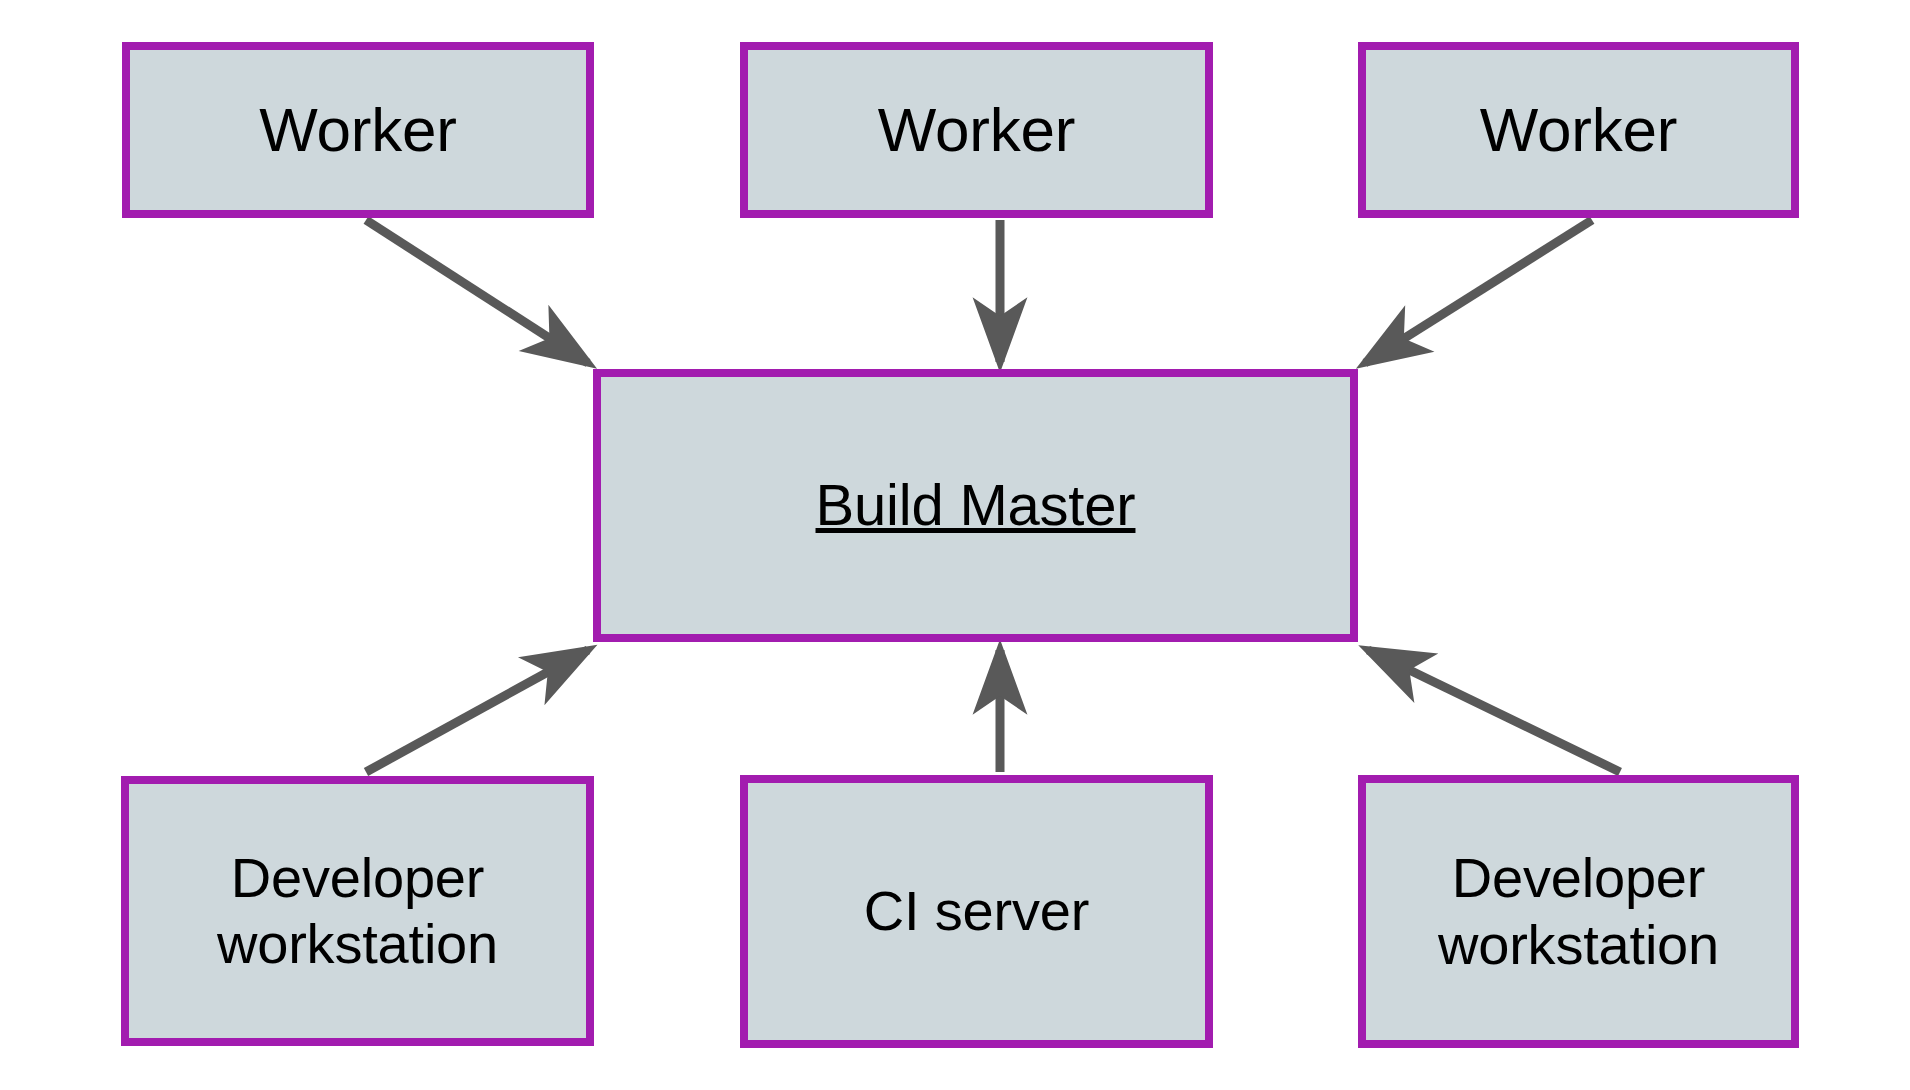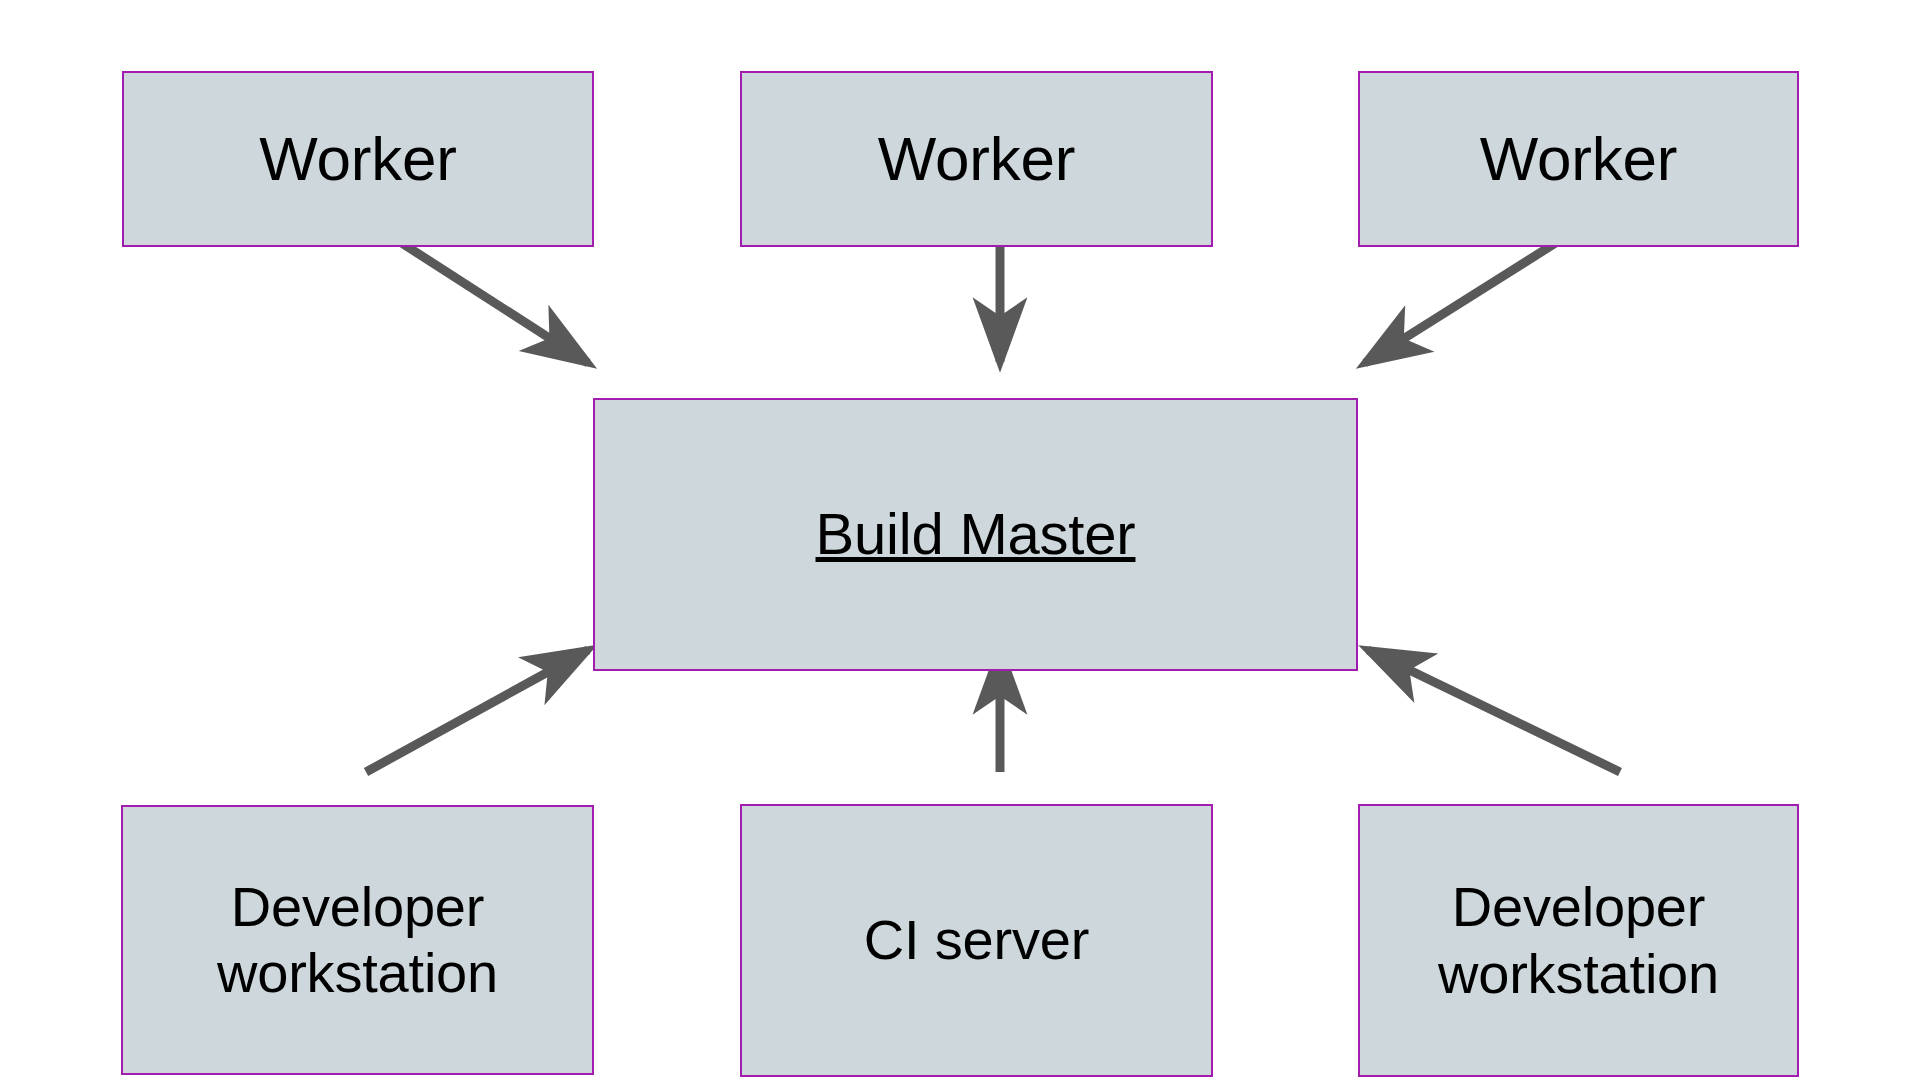--- a/index.html
+++ b/index.html
@@ -23,26 +23,25 @@
     left: 0;
     top: 0;
     width: 1910px;
     height: 1090px;
     pointer-events: none;
   }
   .node {
     position: absolute;
     box-sizing: border-box;
     background: #ced8dc;
-    border: 2px solid #a21caf;
+    border: 8px solid #a21caf;
     display: flex;
     align-items: center;
     justify-content: center;
     text-align: center;
-    margin-top: 29px;
   }
   .node-label {
     color: #000000;
     font-family: "Liberation Sans", sans-serif;
     font-weight: 400;
     line-height: 1.18;
     white-space: pre-line;
     letter-spacing: -0.2px;
   }
   .label-lg { font-size: 62px; }

